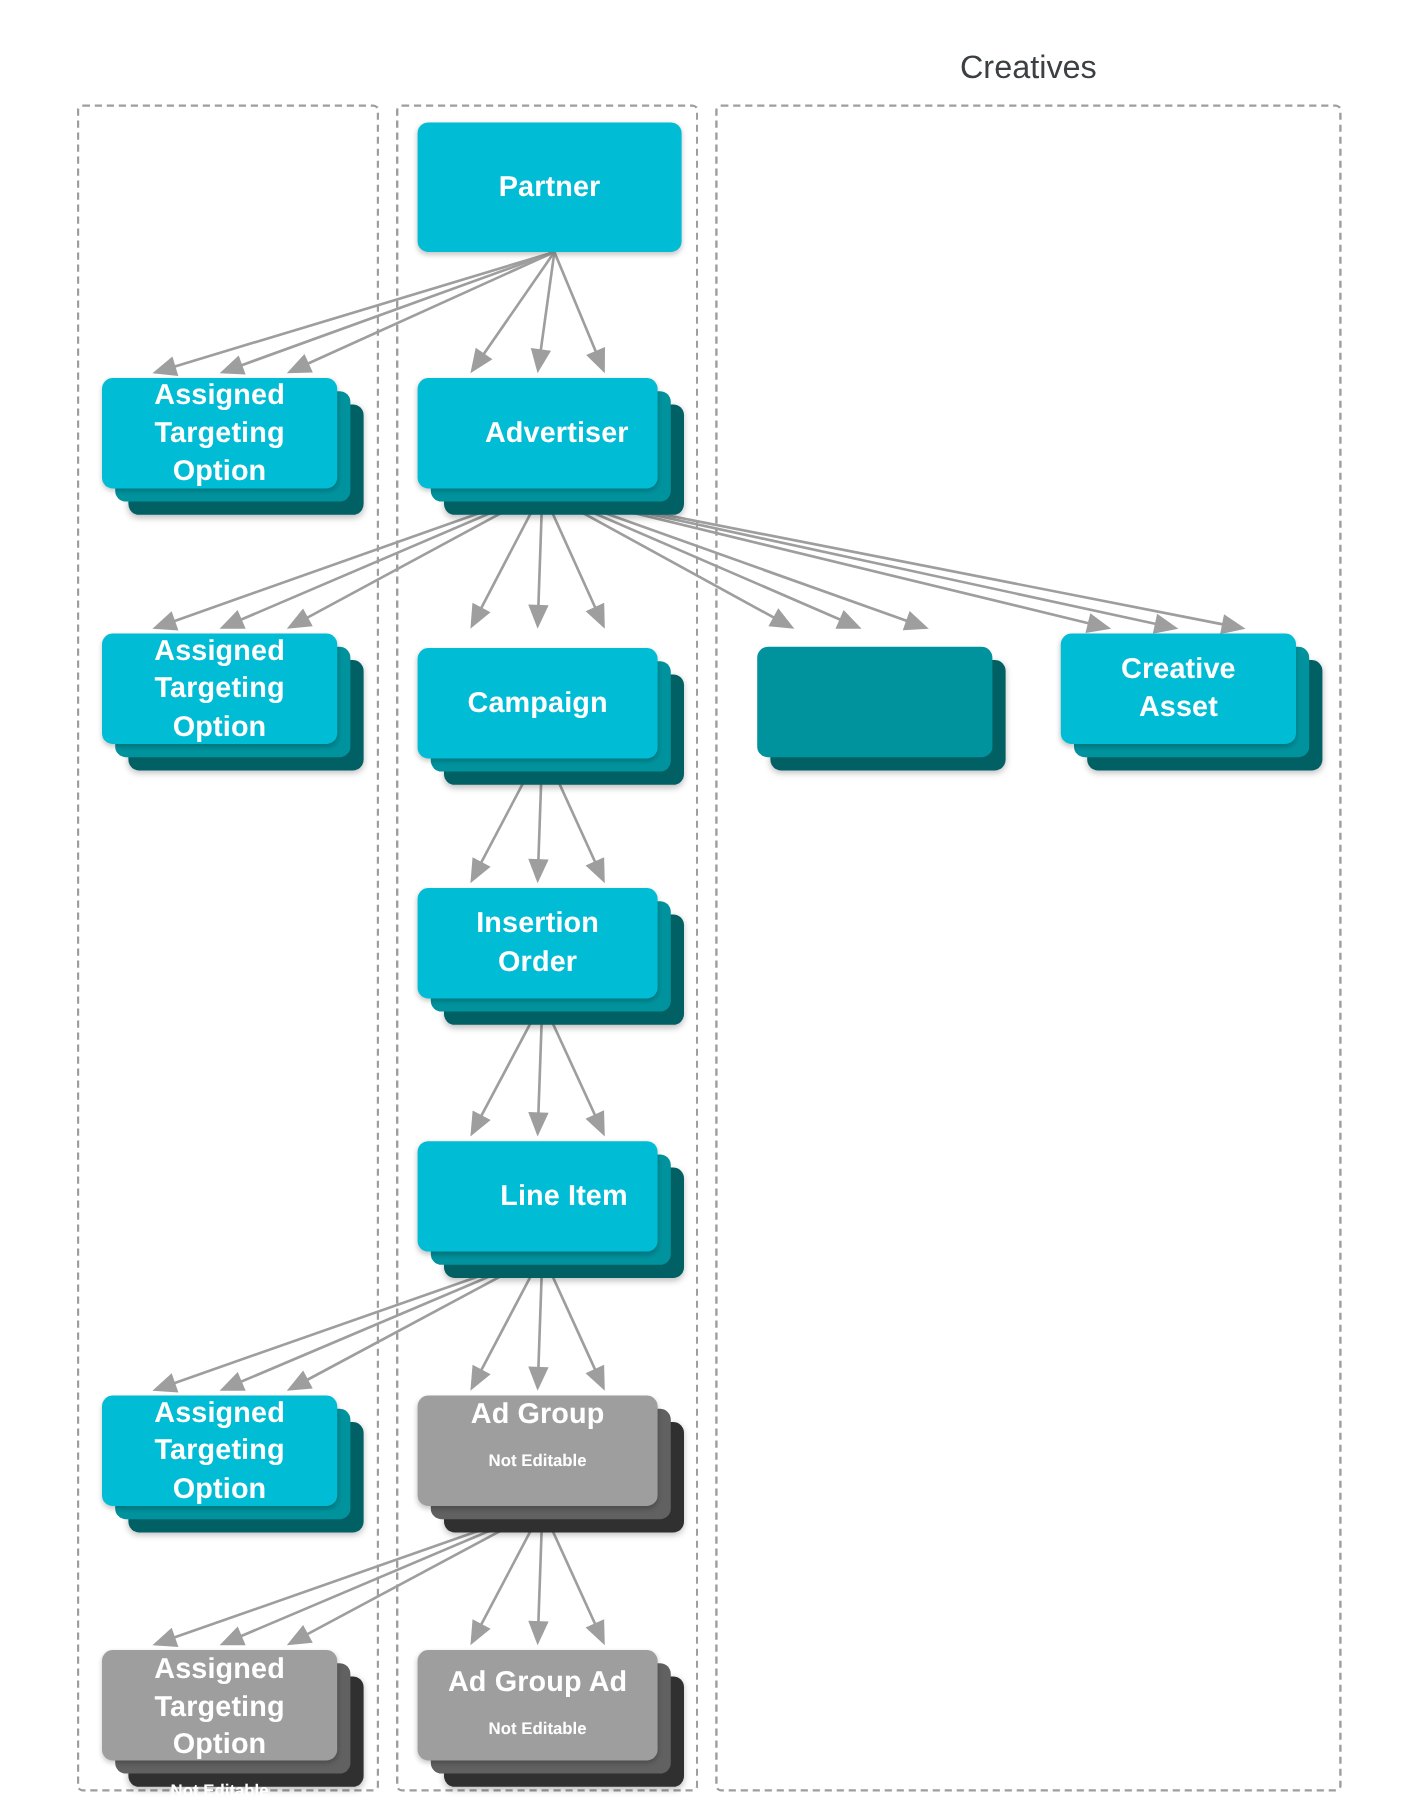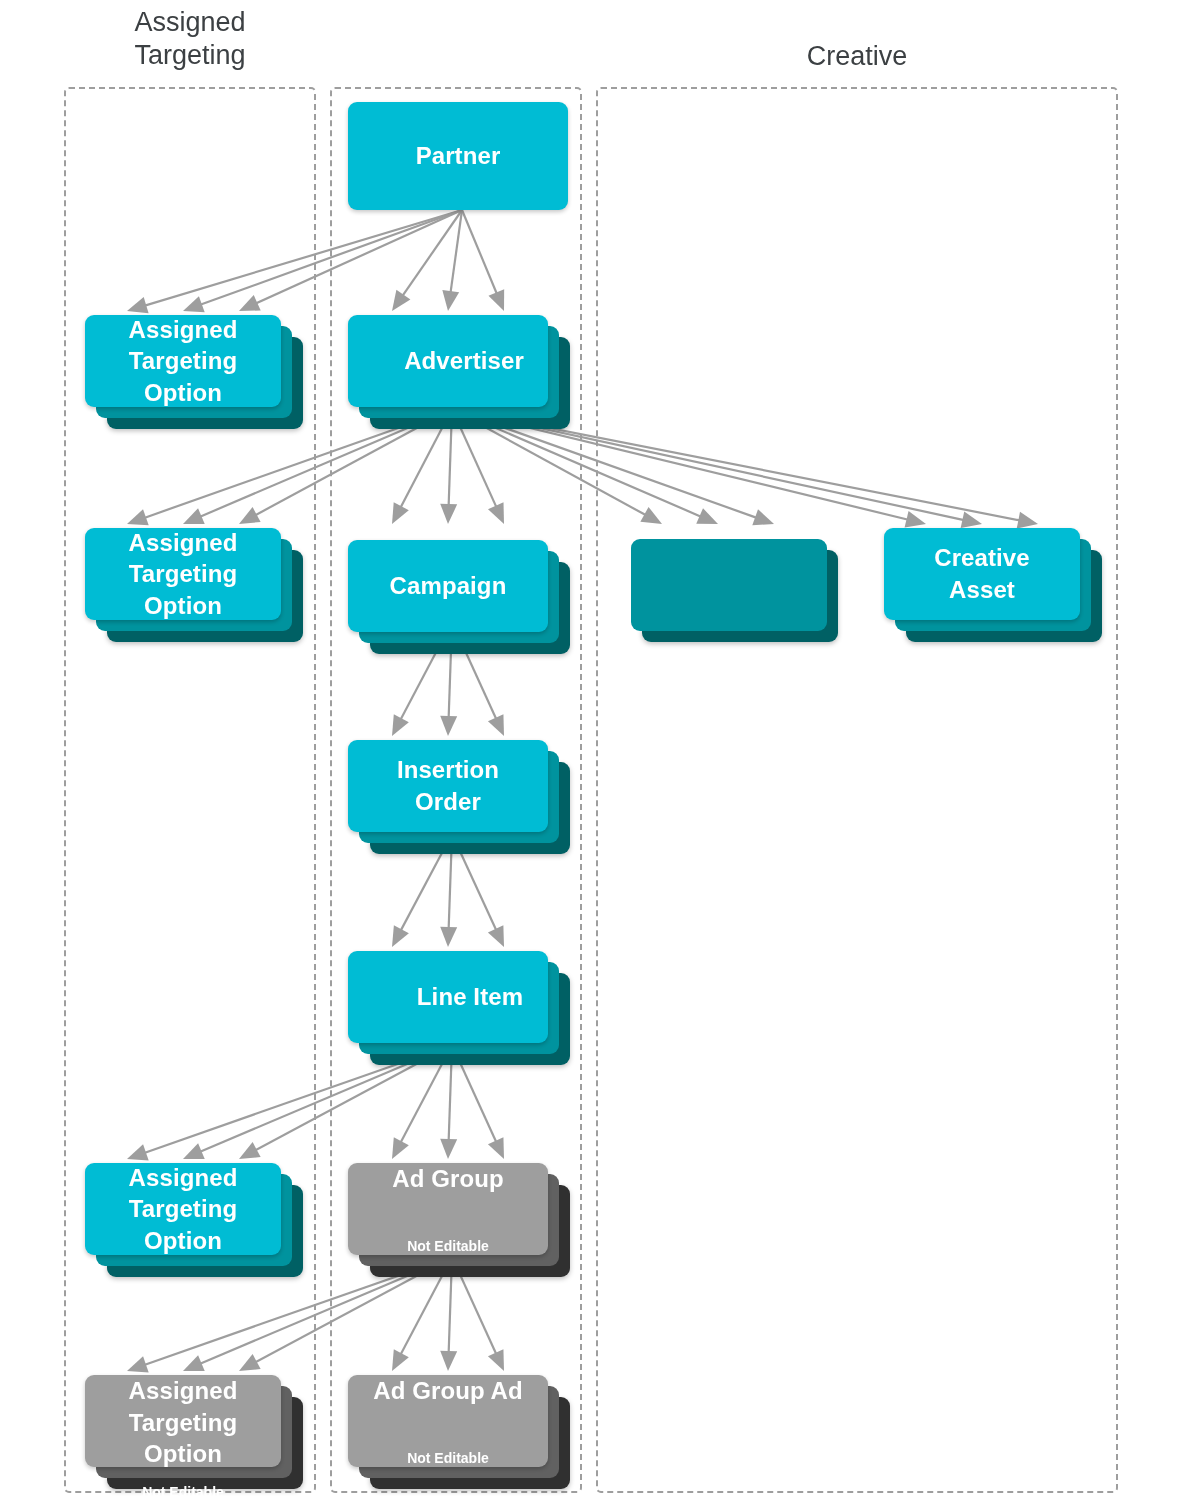--- a/index.html
+++ b/index.html
@@ -78,31 +78,29 @@
   .node .subtitle {
     color: #ffffff;
     font-weight: bold;
     font-size: 14px;
     line-height: 1.2;
     text-align: center;
     margin-top: 14px;
     font-family: "Liberation Sans", sans-serif;
   }
   .node.has-sub .front {
-    justify-content: space-between;
+    justify-content: flex-start;
   }
 </style>
 </head>
 <body>
 
 <div id="stage">
 
-  <div class="col-header" style="left:64px; top:6px; width:252px;">Assigned
-Targeting</div>
-  <div class="col-header" style="left:596px; top:40px; width:522px;">Creative</div>
+  <div class="col-header" style="left:596px; top:40px; width:522px;">Creatives</div>
 
   <div class="panel" style="left:64px; top:87px; width:252px; height:1406px;"></div>
   <div class="panel" style="left:330px; top:87px; width:252px; height:1406px;"></div>
   <div class="panel" style="left:596px; top:87px; width:522px; height:1406px;"></div>
 
   <svg id="arrows" viewBox="0 0 1184 1508" xmlns="http://www.w3.org/2000/svg">
       <g>
         <line x1="462" y1="210" x2="142.31891335035235" y2="306.3814619451176" stroke="#9E9E9E" stroke-width="2.2"></line>
         <polygon points="127,311 143.69504334628417,297.08865471402237 148.6022400295967,313.36500014877174" fill="#9E9E9E"></polygon>
       </g>
@@ -327,19 +325,19 @@
         <div class="layer back1" style="left:11px; top:11px; width:196px; height:92px; background:#616161;"></div>
         <div class="layer front" style="width:196px; height:92px; background:#9E9E9E;">
           <div class="title" style="max-width:178px;">Assigned Targeting Option</div>
           <div class="subtitle">Not Editable</div>
         </div>
       </div>
       <div class="node has-sub" style="left: 348px; top: 1375px; width: 222px; height: 114px;">
         <div class="layer back2" style="left:22px; top:22px; width:200px; height:92px; background:#303030; box-shadow:0 2px 5px rgba(0,0,0,0.25);"></div>
         <div class="layer back1" style="left:11px; top:11px; width:200px; height:92px; background:#616161;"></div>
         <div class="layer front" style="width:200px; height:92px; background:#9E9E9E;">
-          <div class="title" style="max-width:160px;">Ad Group Ad</div>
+          <div class="title" style="max-width:160px;margin-top:11px;">Ad Group Ad</div>
           <div class="subtitle">Not Editable</div>
         </div>
       </div>
     </div>
 
 </div>
 
 </body></html>

